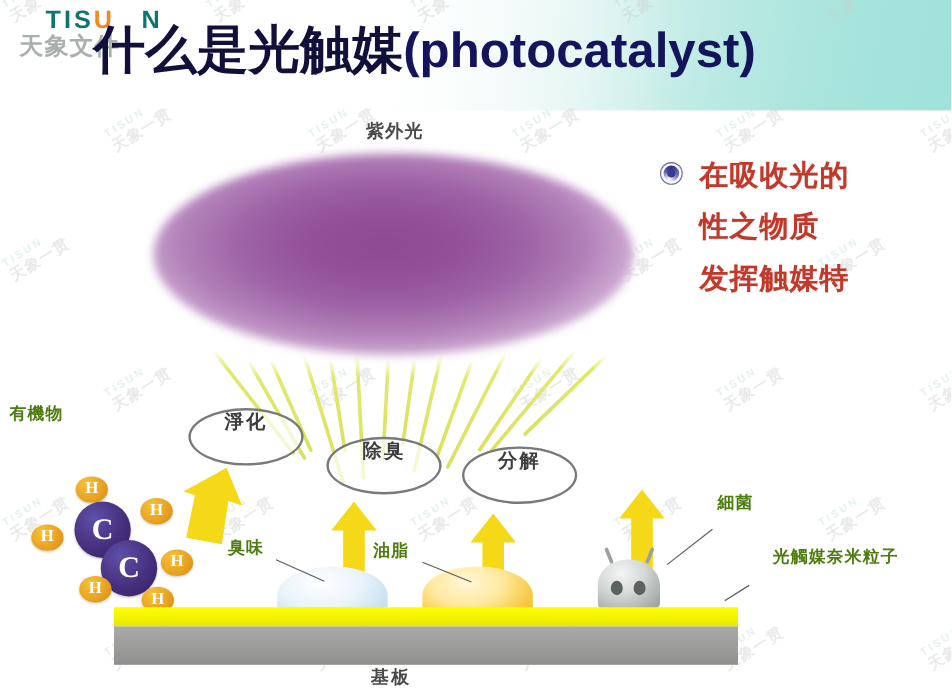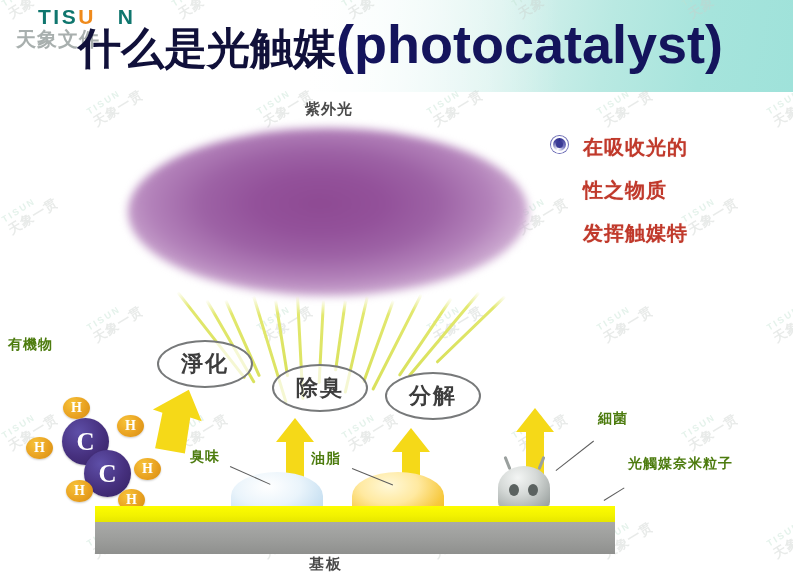--- a/index.html
+++ b/index.html
@@ -68,21 +68,21 @@
     position: absolute; left: 78px; top: 13px;
     font-size: 43px; font-weight: 700;
     color: #10103a;
     letter-spacing: 0px;
     white-space: nowrap;
     font-family: "Liberation Serif", "DejaVu Serif", serif;
   }
   .title .latin {
     font-family: "Liberation Sans", "DejaVu Sans", sans-serif;
     font-weight: 700;
-    font-size: 54px;
+    font-size: 41px;
     color: #14145c;
   }
 
   
   .uv-glow {
     position: absolute; left: 128px; top: 128px; width: 400px; height: 168px;
     border-radius: 50%;
     background: radial-gradient(ellipse at 48% 45%,
         #8e4a93 0%, #93519a 22%, #9d62a5 40%,
         #b382ba 58%, #cfaed3 72%, #e8d6ea 85%,
@@ -104,22 +104,22 @@
     transform-origin: top center;
     border-radius: 2px;
   }
 
   
   .oval {
     position: absolute;
     border: 2px solid #77797a;
     border-radius: 50%;
     background: rgba(255,255,255,.72);
-    display: flex; align-items: center; justify-content: center;
-    font-size: 22px; font-weight: 700; color: #3d3d3d;
+    display: flex; justify-content: center;
+    font-size: 16px; font-weight: 700; color: #3d3d3d;
     letter-spacing: 2px;
     font-family: "Liberation Serif", "DejaVu Serif", serif;
   }
 
   
   .arrow { position: absolute; }
 
   
   .atom {
     position: absolute; border-radius: 50%;
@@ -188,21 +188,21 @@
     letter-spacing: 1px;
     font-family: "Liberation Serif", "DejaVu Serif", serif;
   }
   .leader { position: absolute; background: #5d5d5d; height: 1.4px; transform-origin: left center; }
 
   
   .statement {
     position: absolute; left: 583px; top: 126px; width: 200px;
   }
   .statement-line {
-    font-size: 20px; font-weight: 700;
+    font-size: 24px; font-weight: 700;
     color: #c0392b;
     line-height: 43px;
     letter-spacing: 1px;
     font-family: "Liberation Serif", "DejaVu Serif", serif;
     text-shadow: 0 0 1px rgba(192,57,43,.35);
     white-space: nowrap;
   }
   .bullet-spiral {
     position: absolute; left: 551px; top: 136px;
     width: 17px; height: 17px; border-radius: 50%;
@@ -435,21 +435,21 @@
   <div class="germ-body" style="left:498px; top:466px;">
     <div class="germ-eye" style="left:11px; top:18px;"></div>
     <div class="germ-eye" style="left:30px; top:18px;"></div>
   </div>
   <div class="germ-ant" style="left:506px; top:456px; transform:rotate(-22deg);"></div>
   <div class="germ-ant" style="left:540px; top:456px; transform:rotate(22deg);"></div>
 
   <div class="lbl" style="left:598px; top:410px;">細菌</div>
   <div class="leader" style="left:556px; top:470px; width:48px; transform:rotate(-38deg);"></div>
 
-  <div class="lbl" style="left:628px; top:455px;">光觸媒奈米粒子</div>
+  <div class="lbl" style="left:644px; top:455px;">光觸媒奈米粒子</div>
   <div class="leader" style="left:604px; top:500px; width:24px; transform:rotate(-32deg);"></div>
 
   <div class="coat"></div>
   <div class="sub"></div>
   <div class="sub-label">基板</div>
 
   <div class="bullet-spiral"></div>
   <div class="statement">
     <div class="statement-line">在吸收光的</div>
     <div class="statement-line">性之物质</div>

